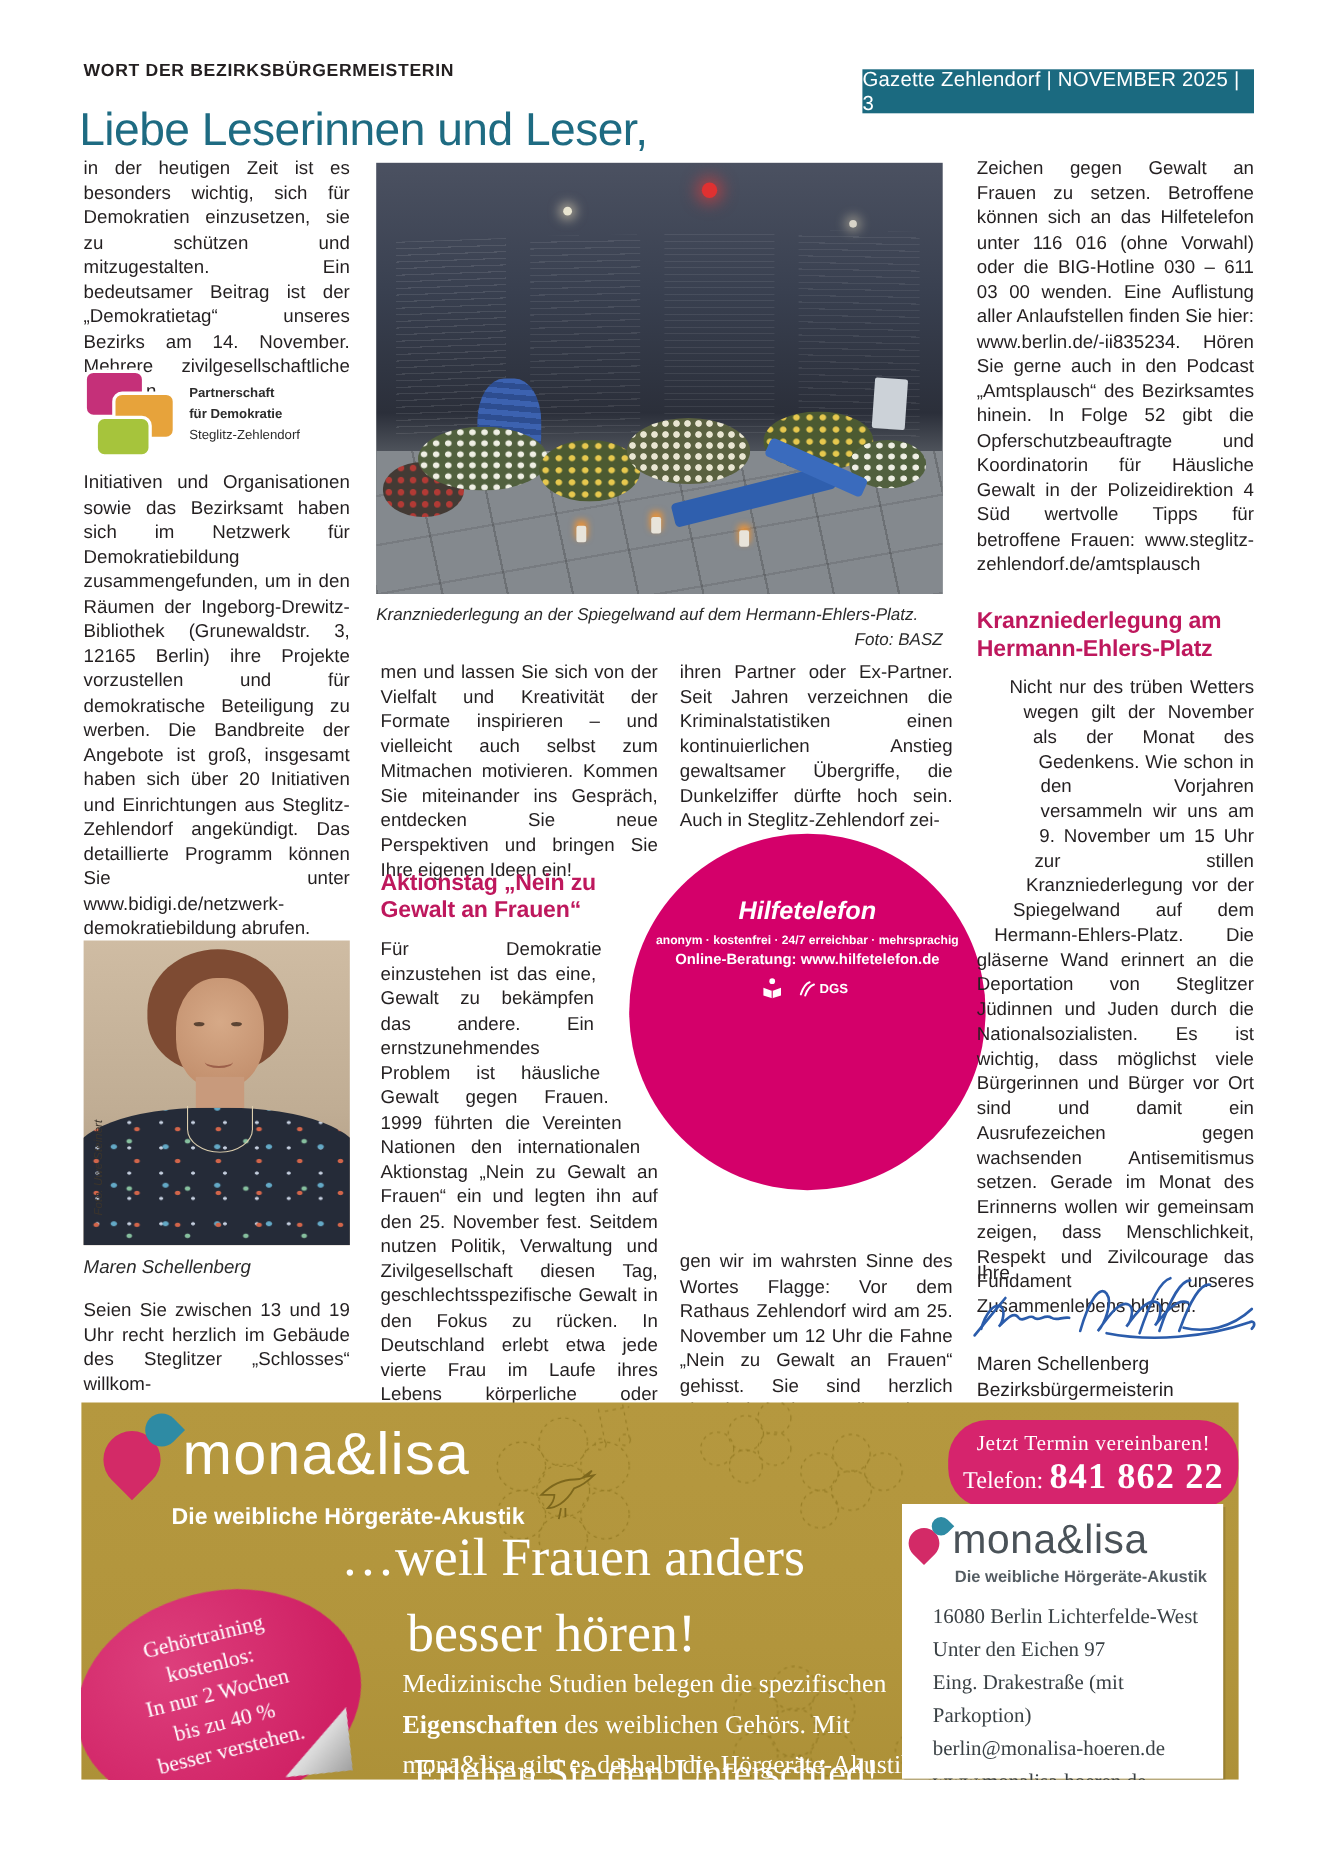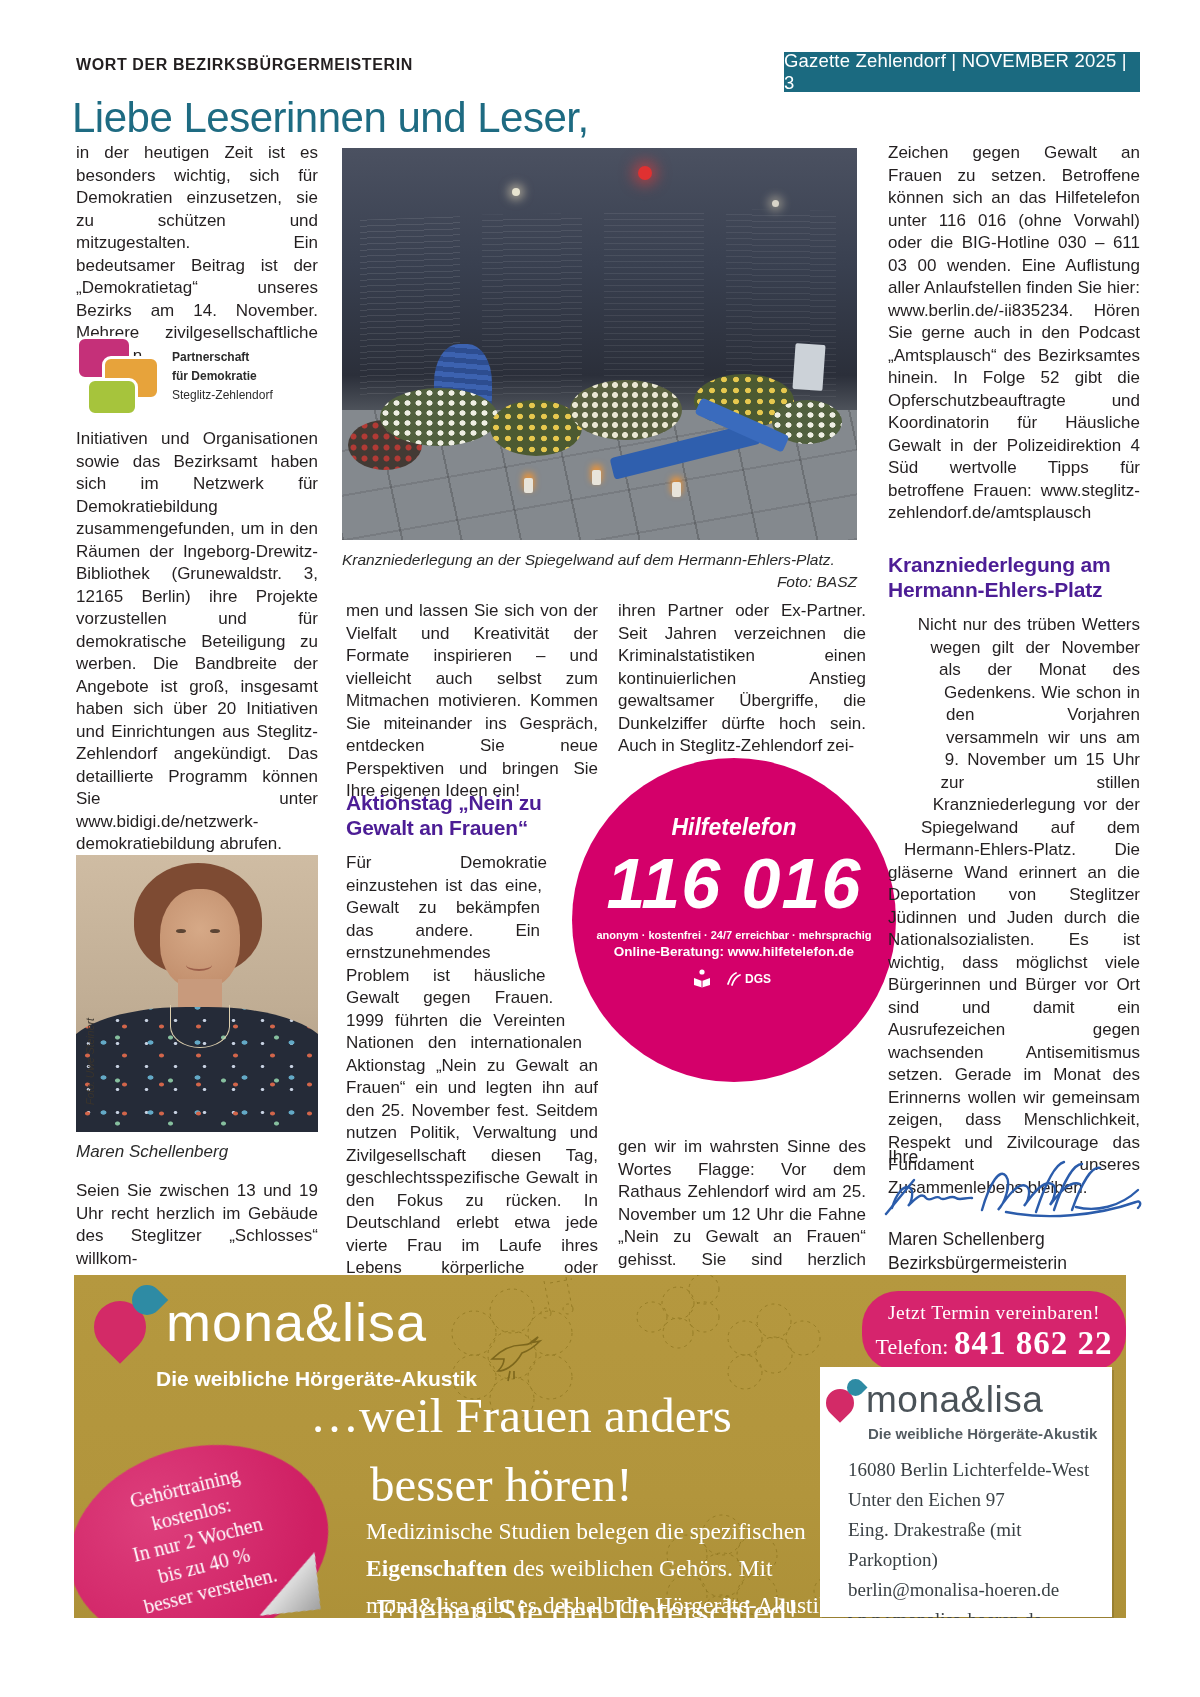--- a/index.html
+++ b/index.html
@@ -8,21 +8,21 @@
   .abs{position:absolute;}
 
   
   .kicker{font-size:16px;font-weight:700;letter-spacing:.6px;color:#231f20;}
   .issue-badge{background:#1b6a80;color:#fff;display:flex;align-items:center;justify-content:center;
                font-size:18.5px;letter-spacing:.2px;}
   .page-title{font-size:42px;font-weight:400;letter-spacing:-.5px;color:#1e6b82;}
 
   
   .body-text{font-size:17px;line-height:22.5px;text-align:justify;overflow-wrap:break-word;color:#231f20;}
-  .col-head{font-size:21px;line-height:25px;font-weight:700;letter-spacing:-.2px;color:#4c1d95;}
+  .col-head{font-size:21px;line-height:25px;font-weight:700;letter-spacing:-.2px;color:#be185d;}
   .caption{font-style:italic;font-size:15.5px;line-height:21px;color:#2a2a2a;}
   .wrap-right{float:right;width:58px;height:224px;shape-outside:circle(165px at 165px 70px);}
   .wrap-left{float:left;width:58px;height:230px;margin-top:148px;shape-outside:circle(165px at -107px 115px);}
 
   
   .photo{overflow:hidden;background:linear-gradient(180deg,#4b5161 0%,#394050 30%,#2b2f3a 58%,#5a5f66 70%,#82878c 100%);}
   .wall-names{background-image:repeating-linear-gradient(0deg,rgba(255,255,255,.13) 0 1px,transparent 1px 6px);}
   .pavement{background:#84898e;
     background-image:repeating-linear-gradient(78deg,rgba(0,0,0,.18) 0 2px,transparent 2px 58px),
                      repeating-linear-gradient(-10deg,rgba(0,0,0,.10) 0 2px,transparent 2px 44px);}
@@ -84,21 +84,21 @@
   .card-brand{font-size:37px;letter-spacing:.5px;color:#4a5258;}
   .card-tagline{font-size:15px;font-weight:700;color:#545c62;}
   .card-addr{font-family:"Liberation Serif",serif;font-size:19px;line-height:30px;color:#3a4145;}
 </style>
 </head>
 <body>
 
 <div class="page">
 
   <div class="abs kicker" style="left:76px;top:56px;">WORT DER BEZIRKSBÜRGERMEISTERIN</div>
-  <div class="abs issue-badge" style="left:784px;top:52px;width:356px;height:40px;">Gazette Zehlendorf | NOVEMBER 2025 | 3</div>
+  <div class="abs issue-badge" style="left:784px;top:63px;width:356px;height:40px;">Gazette Zehlendorf | NOVEMBER 2025 | 3</div>
 
   <div class="abs page-title" style="left:72px;top:94px;">Liebe Leserinnen und Leser,</div>
 
   <div class="abs photo" style="left:342px;top:148px;width:515px;height:392px;">
     <div class="abs glow" style="left:296px;top:18px;width:14px;height:14px;background:#e03131;box-shadow:0 0 14px 5px rgba(224,60,60,.6);"></div>
     <div class="abs glow" style="left:170px;top:40px;width:8px;height:8px;background:#e8e4d0;box-shadow:0 0 10px 4px rgba(255,240,200,.5);"></div>
     <div class="abs glow" style="left:430px;top:52px;width:7px;height:7px;background:#d8d4c8;box-shadow:0 0 10px 4px rgba(255,240,200,.4);"></div>
     <div class="abs wall-names" style="left:18px;top:70px;width:100px;height:175px;opacity:.75;transform:skewY(-2deg);"></div>
     <div class="abs wall-names" style="left:140px;top:66px;width:100px;height:180px;opacity:.65;transform:skewY(-1deg);"></div>
     <div class="abs wall-names" style="left:262px;top:64px;width:100px;height:182px;opacity:.6;"></div>
@@ -152,21 +152,20 @@
 
   <p class="abs body-text" style="left:346px;top:600px;width:252px;margin:0;">men und lassen Sie sich von der Vielfalt und Kreativität der Formate inspirieren – und vielleicht auch selbst zum Mitmachen motivieren. Kommen Sie miteinander ins Gespräch, entdecken Sie neue Perspektiven und bringen Sie Ihre eigenen Ideen ein!</p>
   <h2 class="abs col-head" style="left:346px;top:790px;width:252px;margin:0;">Aktionstag „Nein zu Gewalt an Frauen“</h2>
   <p class="abs body-text" style="left:346px;top:852px;width:252px;margin:0;"><span class="wrap-right"></span><span>Für Demokratie einzustehen ist das eine, Gewalt zu bekämpfen das andere. Ein ernstzunehmendes Problem ist häusliche Gewalt gegen Frauen. 1999 führten die Vereinten Nationen den internationalen Aktionstag „Nein zu Gewalt an Frauen“ ein und legten ihn auf den 25. November fest. Seitdem nutzen Politik, Verwaltung und Zivilgesellschaft diesen Tag, geschlechtsspezifische Gewalt in den Fokus zu rücken. In Deutschland erlebt etwa jede vierte Frau im Laufe ihres Lebens körperliche oder seelische Gewalt durch</span></p>
 
   <p class="abs body-text" style="left:618px;top:600px;width:248px;margin:0;">ihren Partner oder Ex-Partner. Seit Jahren verzeichnen die Kriminalstatistiken einen kontinuierlichen Anstieg gewaltsamer Übergriffe, die Dunkelziffer dürfte hoch sein. Auch in Steglitz-Zehlendorf zei-</p>
   <p class="abs body-text" style="left:618px;top:1136px;width:248px;margin:0;">gen wir im wahrsten Sinne des Wortes Flagge: Vor dem Rathaus Zehlendorf wird am 25. November um 12 Uhr die Fahne „Nein zu Gewalt an Frauen“ gehisst. Sie sind herzlich eingeladen, daran teilzunehmen und mit uns ein</p>
 
   <div class="abs helpline" style="left:572px;top:758px;width:324px;height:324px;">
     <div class="hl-title">Hilfetelefon</div>
-    <div class="hl-number">116 016</div>
     <div class="hl-feat">anonym · kostenfrei · 24/7 erreichbar · mehrsprachig</div>
     <div class="hl-online">Online-Beratung: www.hilfetelefon.de</div>
     <div class="hl-icons">
       <svg width="20" height="20" viewBox="0 0 20 20">
         <circle cx="10" cy="4" r="2.6" fill="#fff"></circle>
         <path d="M2,10 L10,13 L18,10 L18,17 L10,19.5 L2,17 Z" fill="#fff"></path>
         <path d="M10,13 L10,19.5" stroke="#d4006a" stroke-width="1"></path>
       </svg>
       <svg width="52" height="20" viewBox="0 0 52 20">
         <path d="M4,16 C6,10 9,6 12,5 M8,17 C10,11 13,8 16,7" stroke="#fff" stroke-width="1.8" fill="none" stroke-linecap="round"></path>

